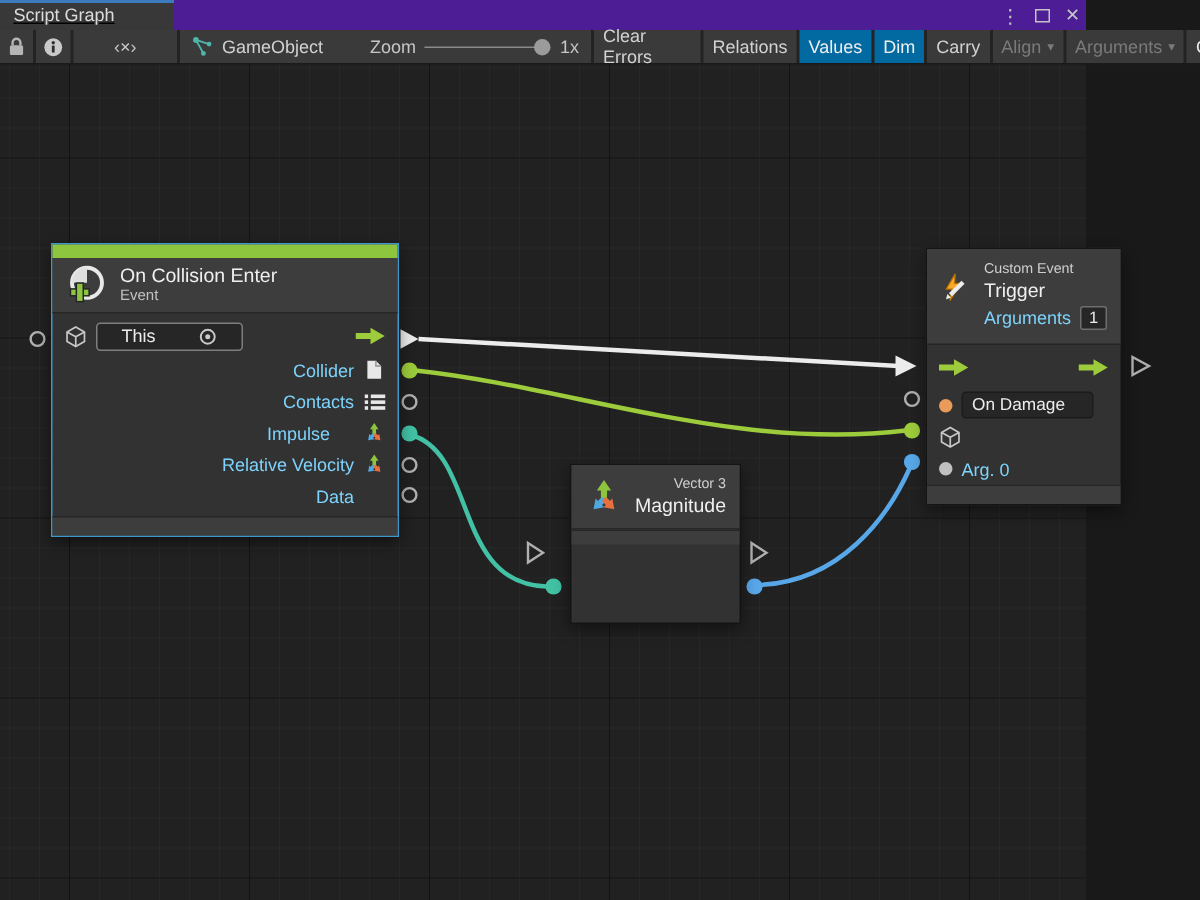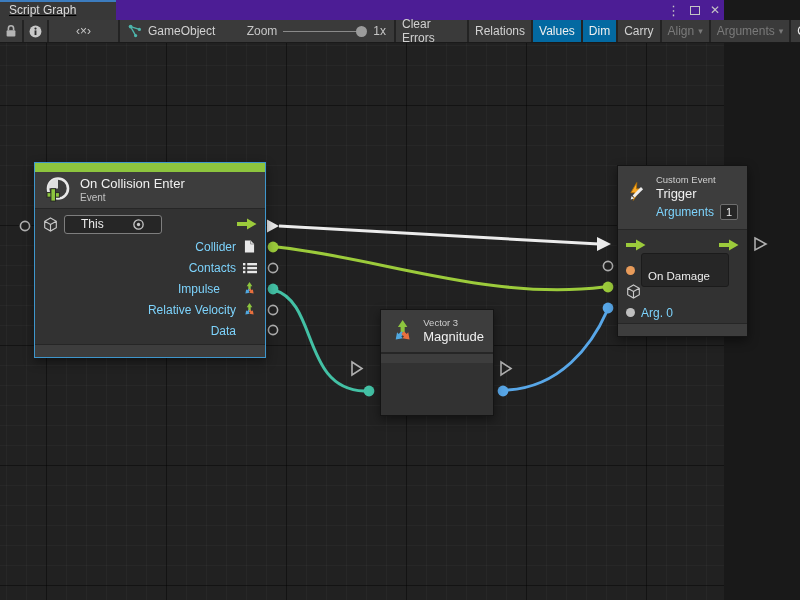--- a/index.html
+++ b/index.html
@@ -54,21 +54,21 @@
   .nfooter { height:13px; background:#3D3D3D; border-top:1px solid #262626; flex:0 0 auto; }
   .ntitle { color:#F0F0F0; font-size:13px; line-height:16px; }
   .nsub { color:#C2C2C2; font-size:10px; line-height:12px; }
   .tiny { color:#CFCFCF; font-size:9.5px; line-height:12px; }
   .prow { display:flex; align-items:center; gap:6px; }
   .prow.right { justify-content:flex-end; }
   .plabel { color:#7dd3fc; font-size:12px; white-space:nowrap; }
   .ufield { background:#262626; border:1px solid #7E7E7E; border-radius:3px; height:19px;
             display:flex; align-items:center; padding:0 16px; color:#ECECEC; font-size:12px; }
   .dfield { background:#262626; border:1px solid #1B1B1B; border-radius:3px; height:18px;
-            display:flex; padding:16px 6px; color:#ECECEC; font-size:11.5px; }
+            display:flex; align-items:center; padding:0 6px; color:#ECECEC; font-size:11.5px; }
   .iconslot { width:15px; height:15px; flex:0 0 auto; display:flex; align-items:center; justify-content:center; }
   .dot { width:9px; height:9px; border-radius:50%; flex:0 0 auto; }
   .argsrow { display:flex; align-items:center; gap:6px; margin-top:2px; }
   .argsfield { width:18px; height:16px; background:#262626; border:1px solid #6E6E6E; border-radius:2px;
                color:#ECECEC; font-size:11px; display:flex; align-items:center; justify-content:center; }
   .hiddendefs { position:absolute; width:0; height:0; }
 </style>
 </head>
 <body>
 
@@ -300,21 +300,21 @@
         </div>
         <div class="prow right" style="height:21px;">
           <span class="plabel">Data</span>
           <span class="iconslot"></span>
         </div>
       </div>
       <div class="nfooter"></div>
     </div>
 
     <div class="node" style="left:380px; top:266px; width:114px; height:107px;">
-      <div class="nheader" style="height:43px;">
+      <div class="nheader" style="height:43px;text-align:right;">
         <svg width="28" height="28">
             <use href="#sym-axis3"></use>
           </svg>
         <div>
           <div class="tiny">Vector 3</div>
           <div class="ntitle">Magnitude</div>
         </div>
       </div>
       <div class="nfooter" style="height:10px;"></div>
     </div>

